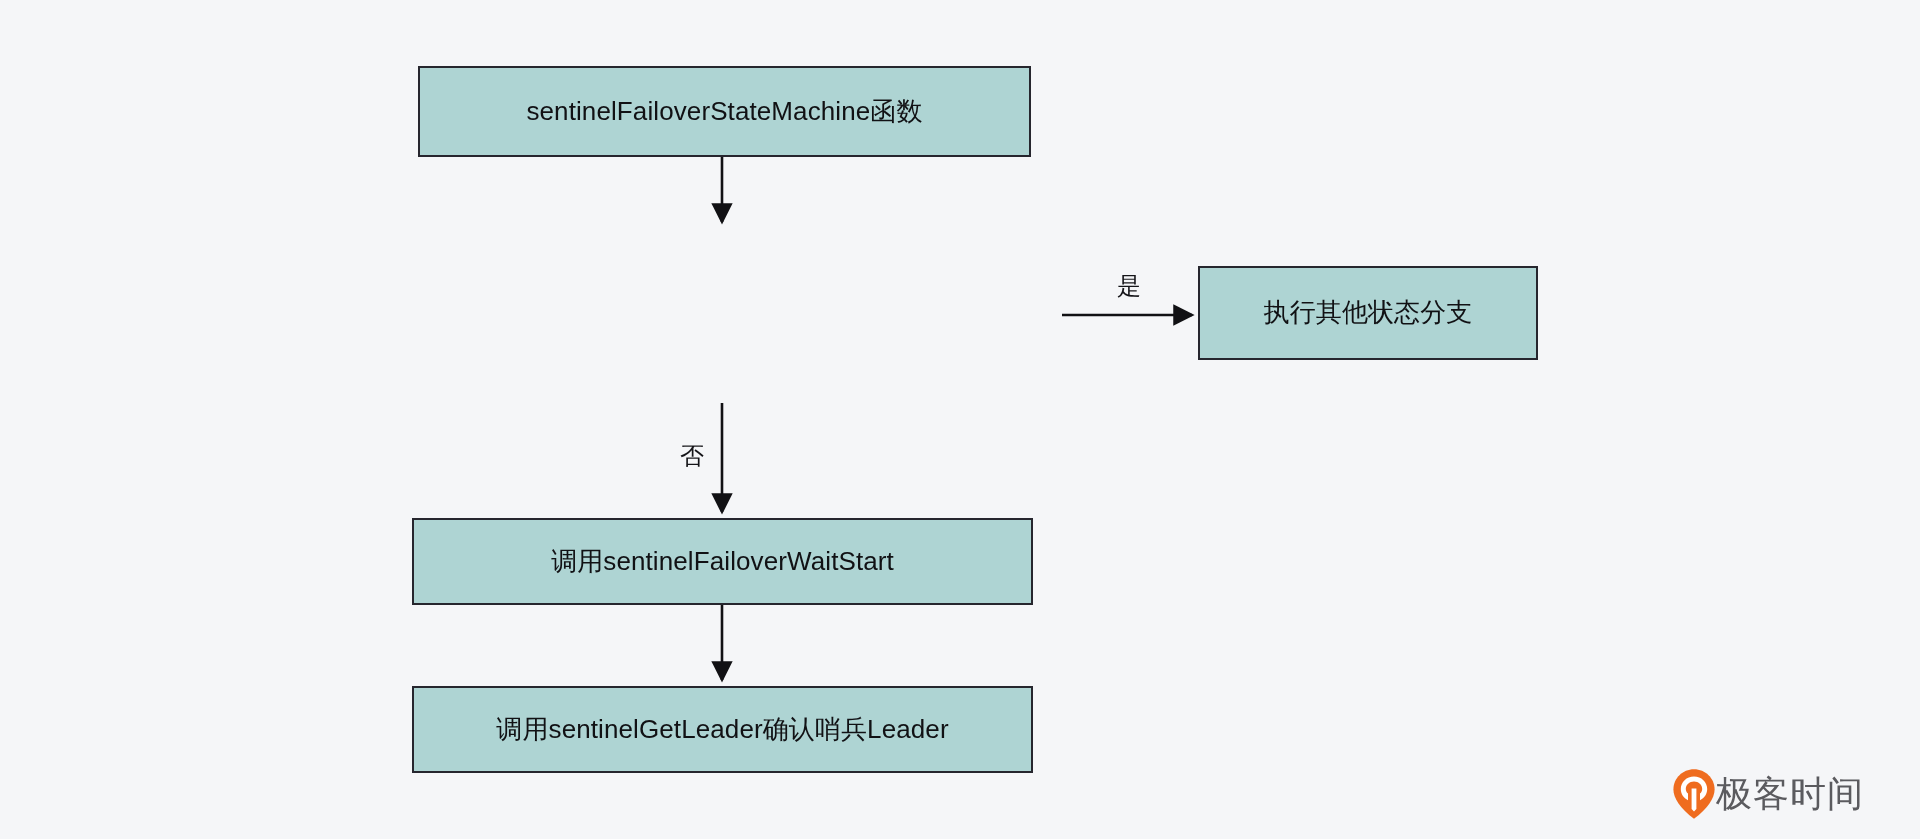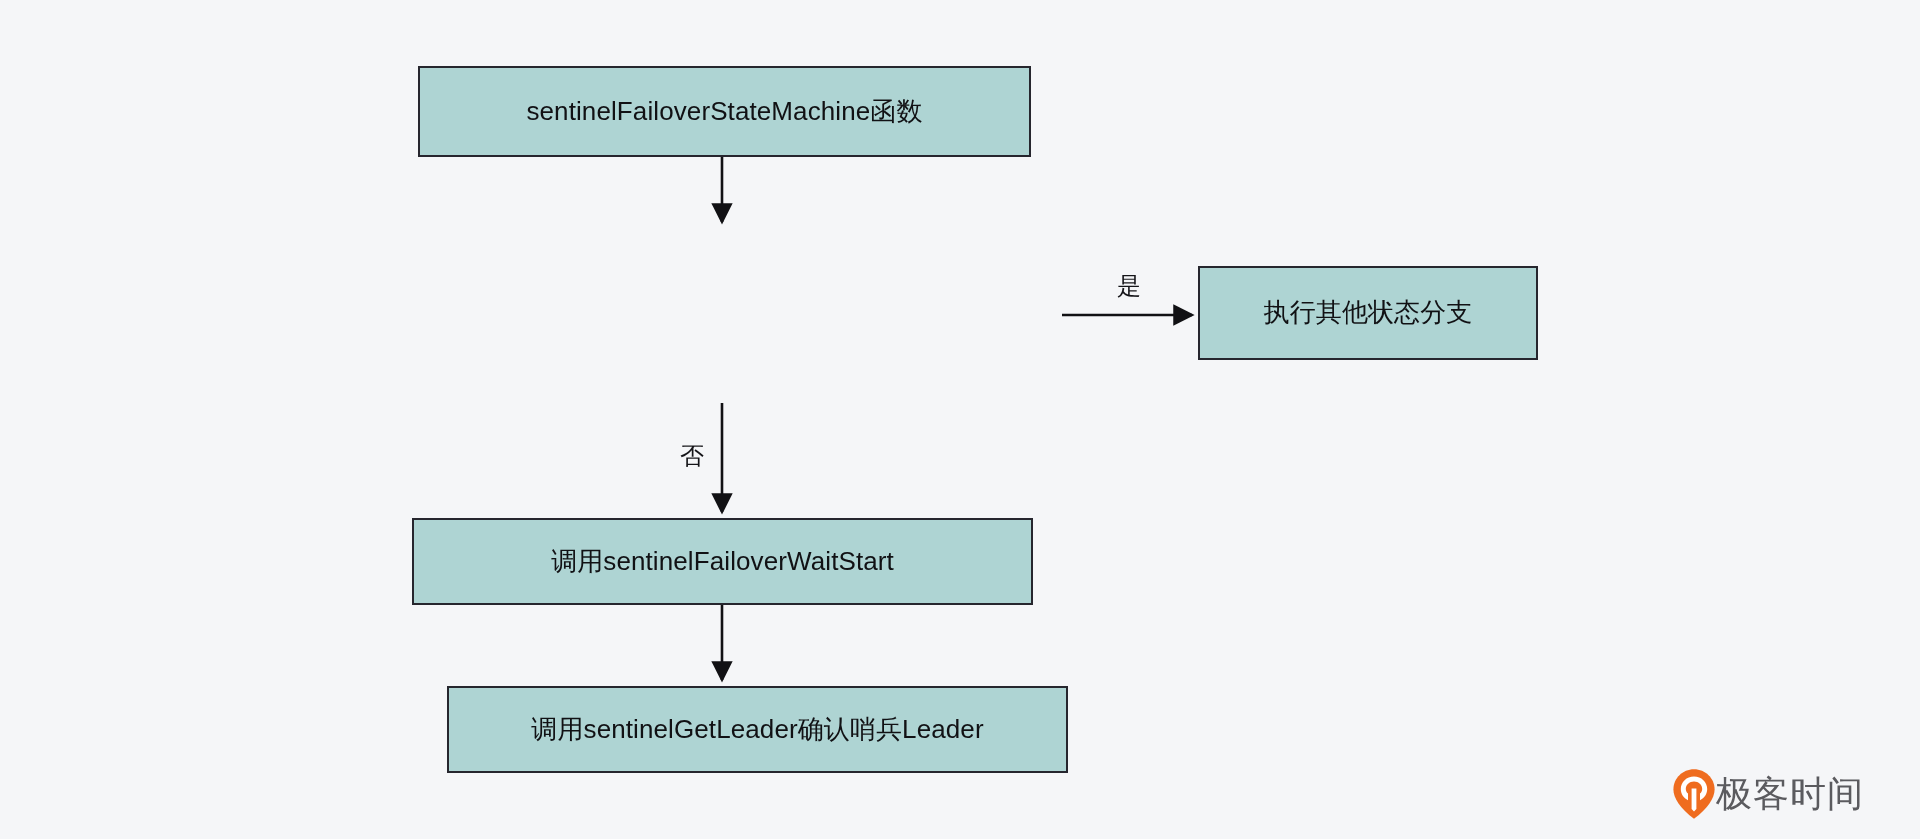--- a/index.html
+++ b/index.html
@@ -57,21 +57,20 @@
     height: 87px;
     font-size: 26px;
     text-align: right;
   }
   #node-get-leader {
     left: 412px;
     top: 686px;
     width: 621px;
     height: 87px;
     font-size: 26px;
-    margin-left: 35px;
   }
 
   
   #node-decision {
     position: absolute;
     left: 382px;
     top: 228px;
     width: 680px;
     height: 175px;
   }

